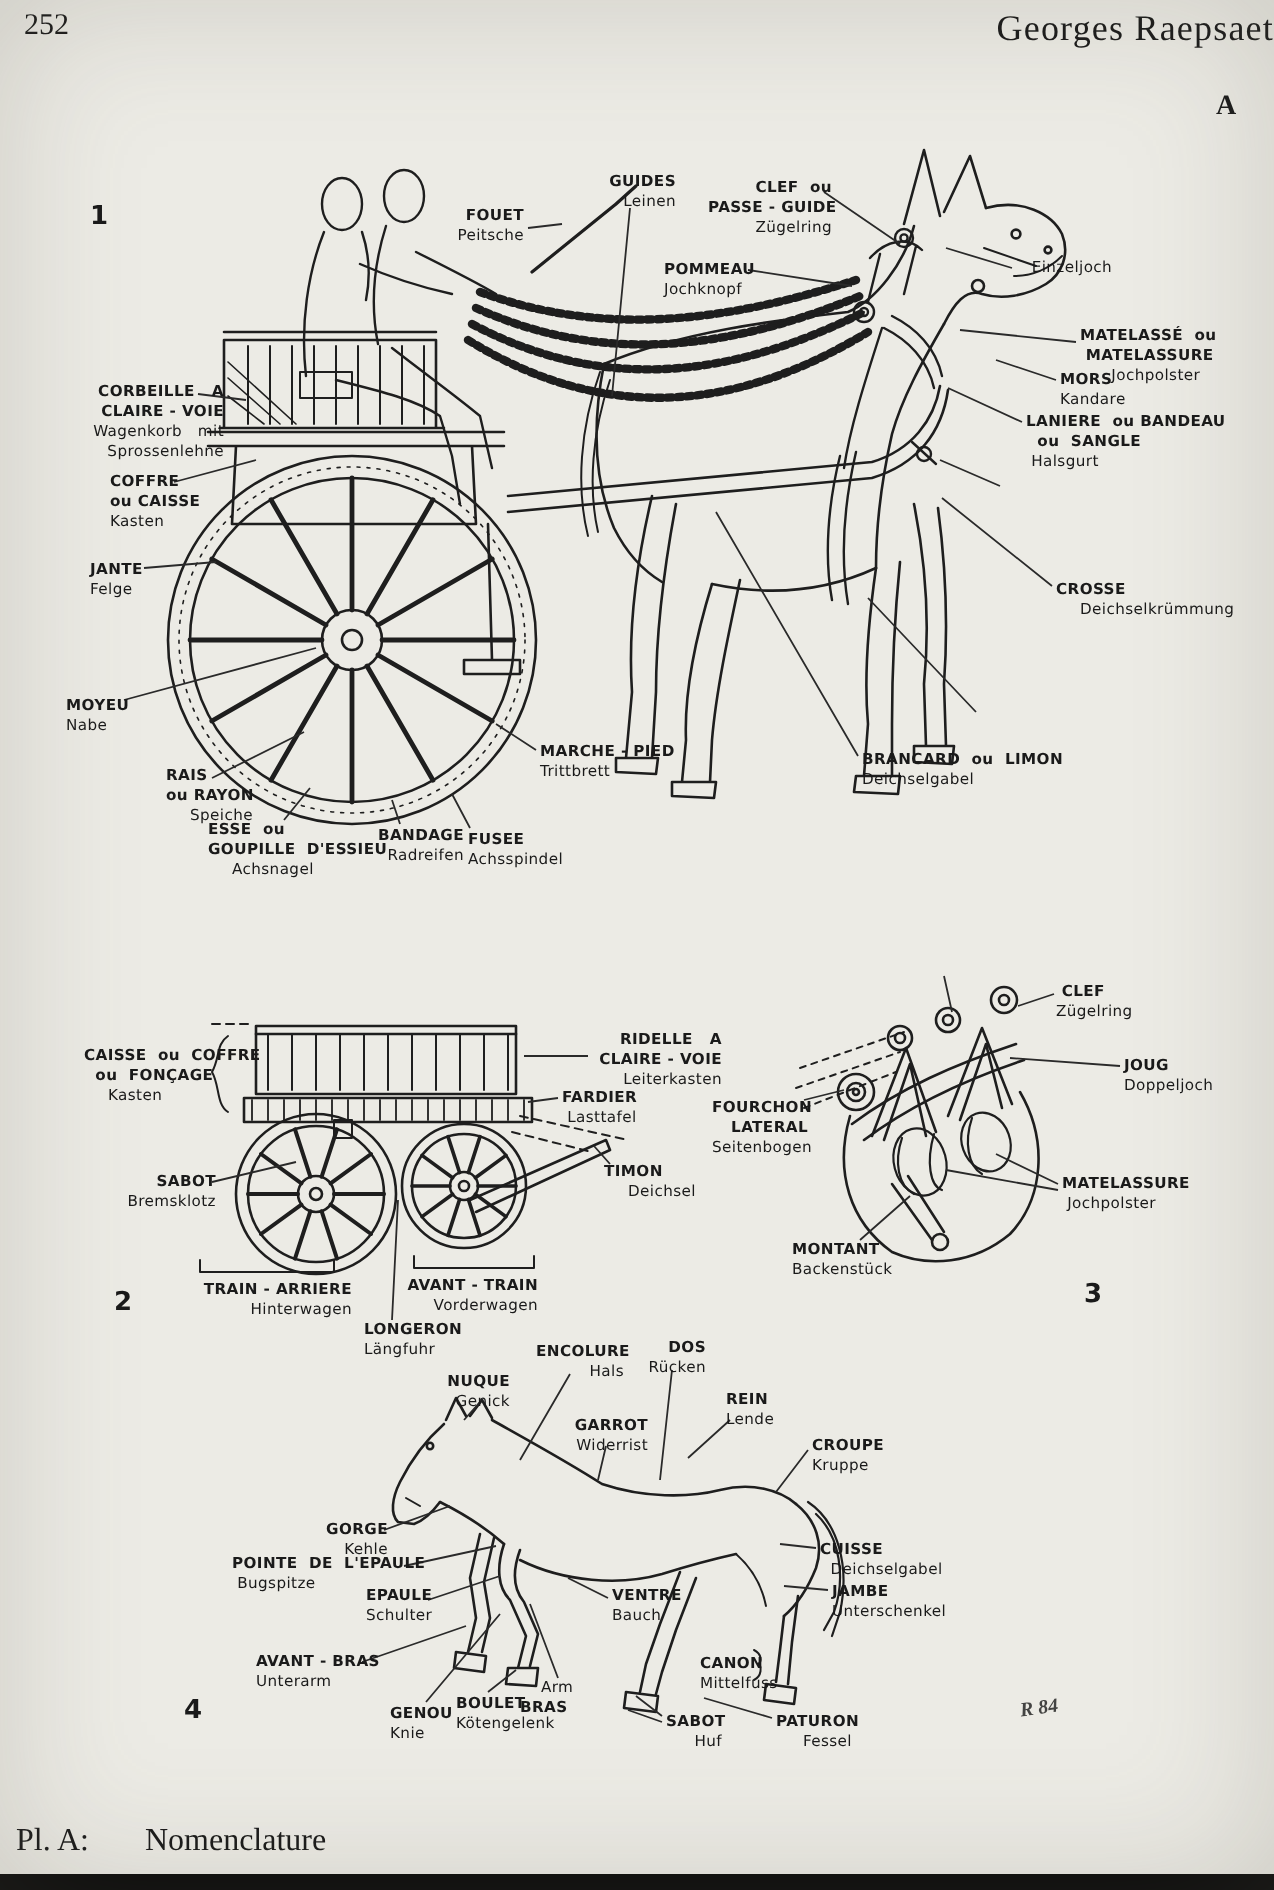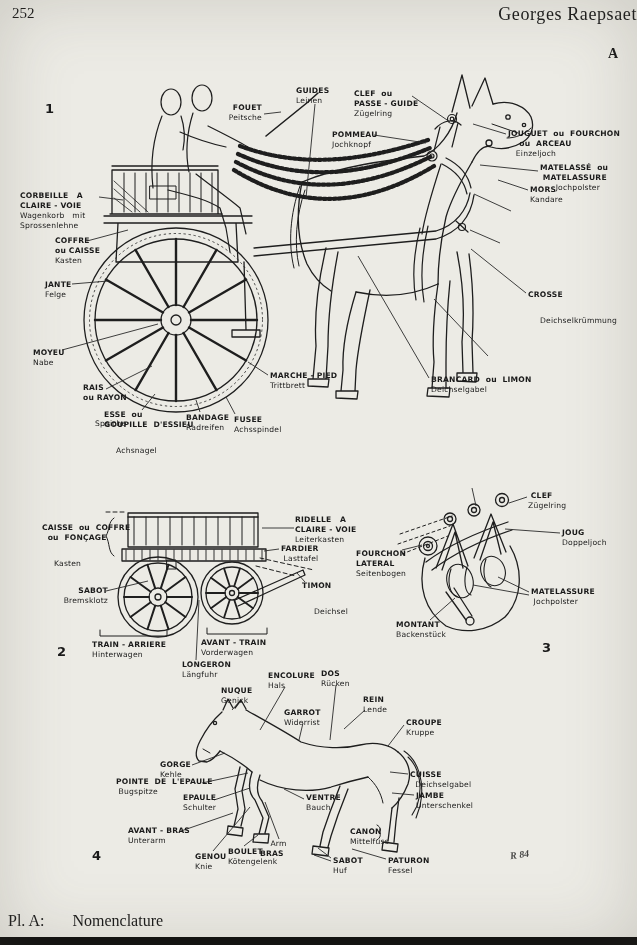--- a/index.html
+++ b/index.html
@@ -6,22 +6,22 @@
   .page{position:relative;width:637px;height:945px;background:#ecebe5;overflow:hidden;
         font-family:"DejaVu Sans",sans-serif;color:#1a1a1a;}
   .page::after{content:"";position:absolute;inset:0;box-shadow:inset 0 0 70px rgba(95,90,78,.22);pointer-events:none;}
   .hdr-num{position:absolute;left:12px;top:5px;font:15px "Liberation Serif",serif;}
   .hdr-title{position:absolute;left:0;right:0;top:4px;text-align:right;font:18px "Liberation Serif",serif;letter-spacing:.6px;}
   .plate-letter{position:absolute;left:608px;top:46px;font:bold 14px "Liberation Serif",serif;}
   .fignum{position:absolute;font:700 13px "DejaVu Sans",sans-serif;}
   .lbl{position:absolute;font-size:7.6px;line-height:1.3;letter-spacing:.2px;}
   .lbl .fr{display:block;font-weight:700;white-space:pre;}
   .lbl .de{display:block;font-weight:400;white-space:pre;}
-  .c{text-align:left}.r{text-align:right}
-  .gap .de{margin-top:16px;padding-left:12px;}
+  .c{text-align:right}.r{text-align:right}
+  .gap .de{margin-top:0;padding-left:12px;}
   .caption{position:absolute;left:8px;top:912px;font:16px "Liberation Serif",serif;}
   .caption .pfx{margin-right:28px;margin-top:11px;}
   .sig{position:absolute;left:510px;top:849px;font:italic 700 10px "Liberation Serif",serif;transform:rotate(-8deg);opacity:.8;}
   .scanbar{position:absolute;left:0;right:0;bottom:0;height:8px;background:#0c0c0c;}
   svg.art{position:absolute;left:0;top:0;}
 </style>
 </head>
 <body>
 
 <div class="page">
@@ -194,32 +194,35 @@
   <div class="lbl c" style="left:354px;top:89px;width:62px">
       <span class="fr">CLEF  ou
 PASSE - GUIDE</span>
       <span class="de">Zügelring</span>
     </div>
   <div class="lbl" style="left:332px;top:130px;width:60px">
       <span class="fr">POMMEAU</span>
       <span class="de">Jochknopf</span>
     </div>
   <div class="lbl" style="left:508px;top:129px;width:126px">
-      <span class="fr">JOUGUET  ou  FOURCHON
-    ou  ARCEAU</span>
       <span class="de">   Einzeljoch</span>
     </div>
   <div class="lbl" style="left:540px;top:163px;width:94px">
       <span class="fr">MATELASSÉ  ou
  MATELASSURE</span>
       <span class="de">      Jochpolster</span>
     </div>
   <div class="lbl" style="left:530px;top:185px;width:50px">
       <span class="fr">MORS</span>
       <span class="de">Kandare</span>
+    </div>
+  <div class="lbl" style="left:513px;top:206px;width:120px">
+      <span class="fr">LANIERE  ou BANDEAU
+  ou  SANGLE</span>
+      <span class="de"> Halsgurt</span>
     </div>
   <div class="lbl gap" style="left:528px;top:290px;width:106px">
       <span class="fr">CROSSE</span>
       <span class="de">Deichselkrümmung</span>
     </div>
   <div class="lbl" style="left:431px;top:375px;width:110px">
       <span class="fr">BRANCARD  ou  LIMON</span>
       <span class="de">Deichselgabel</span>
     </div>
   <div class="lbl" style="left:270px;top:371px;width:70px">

